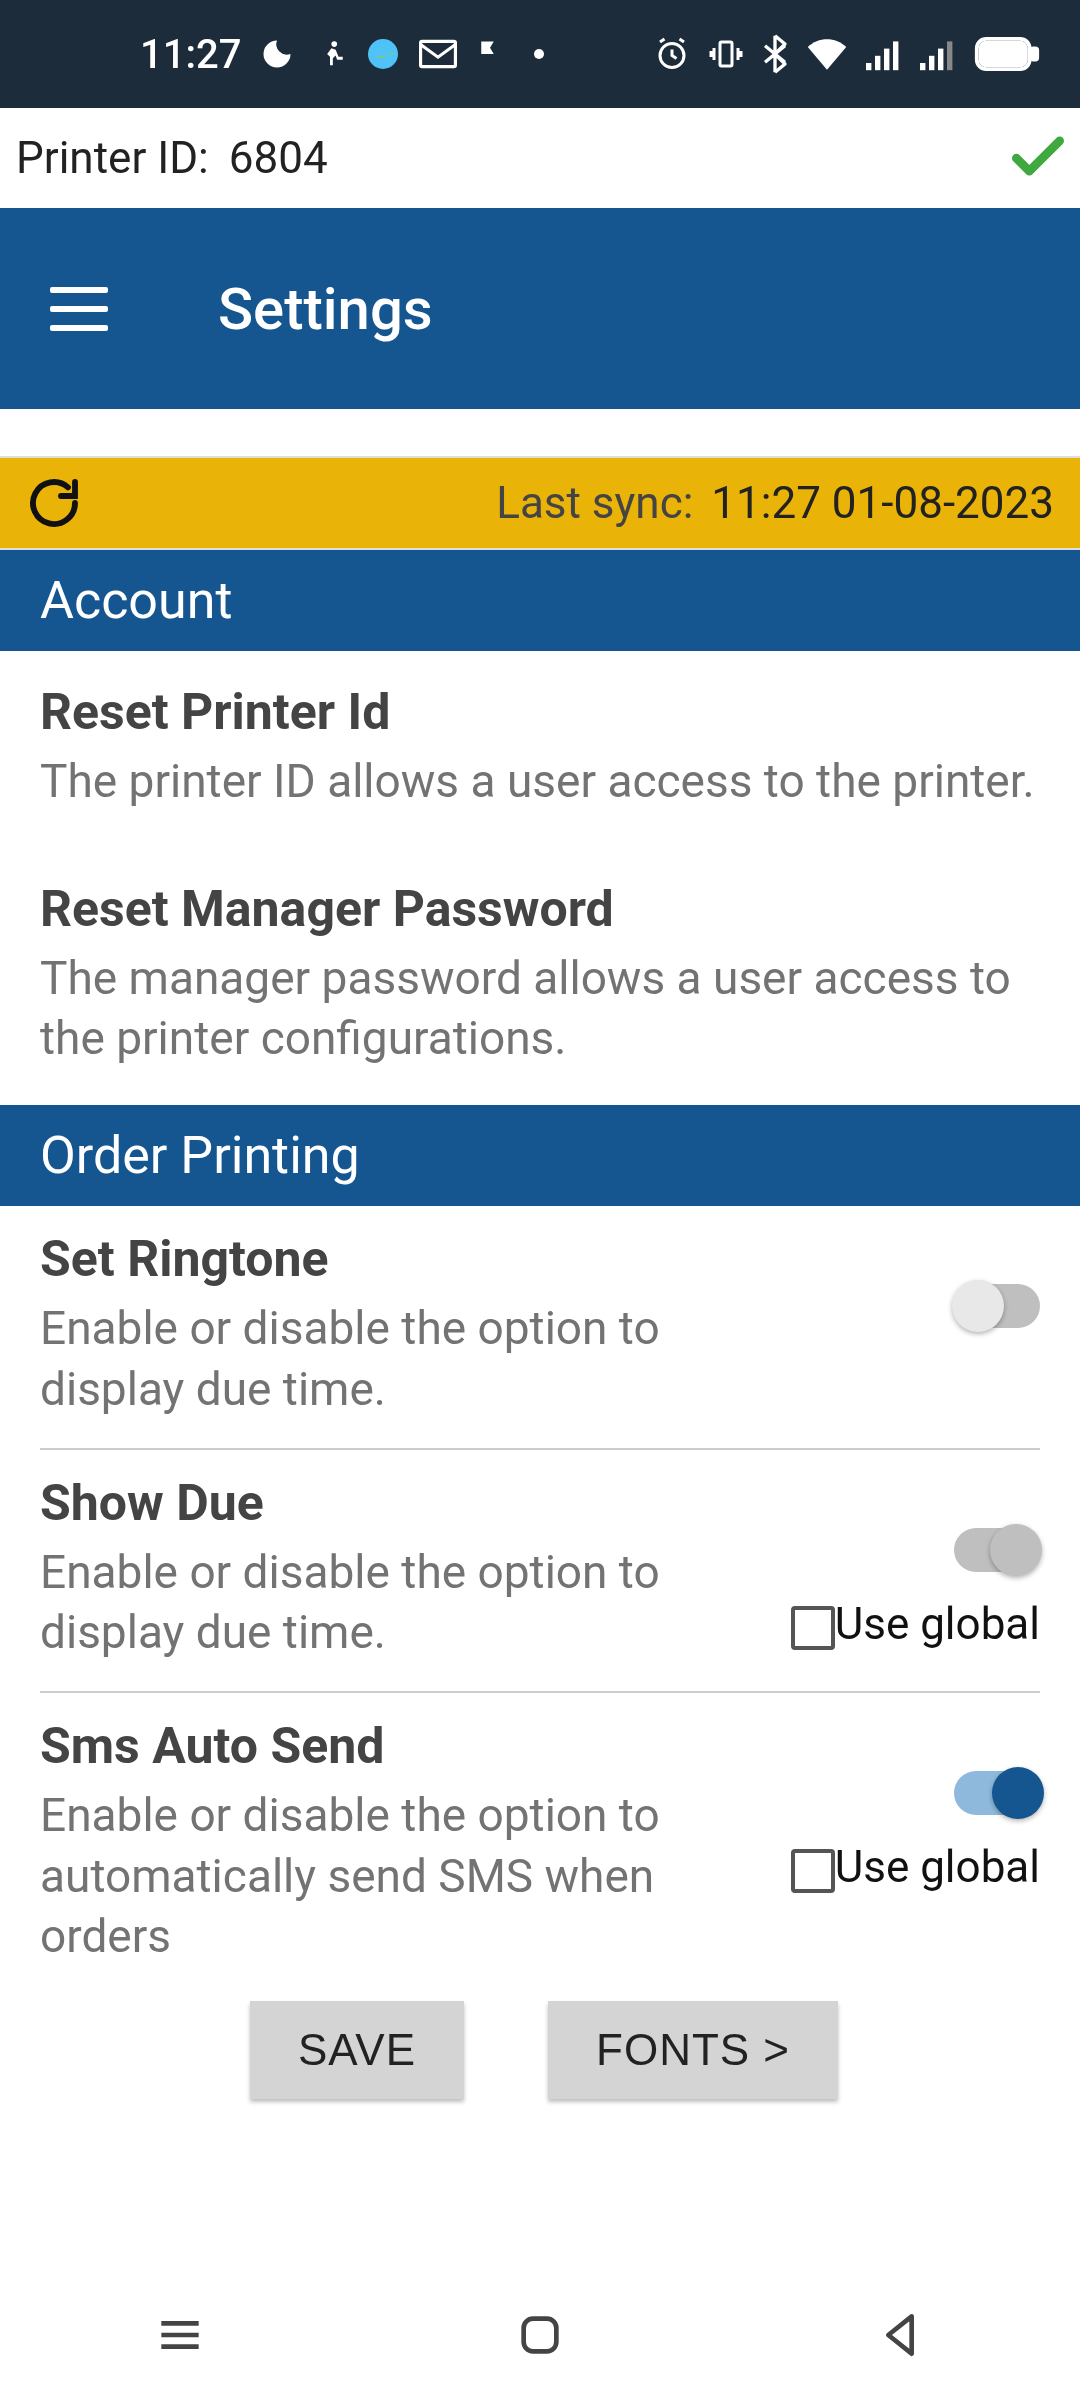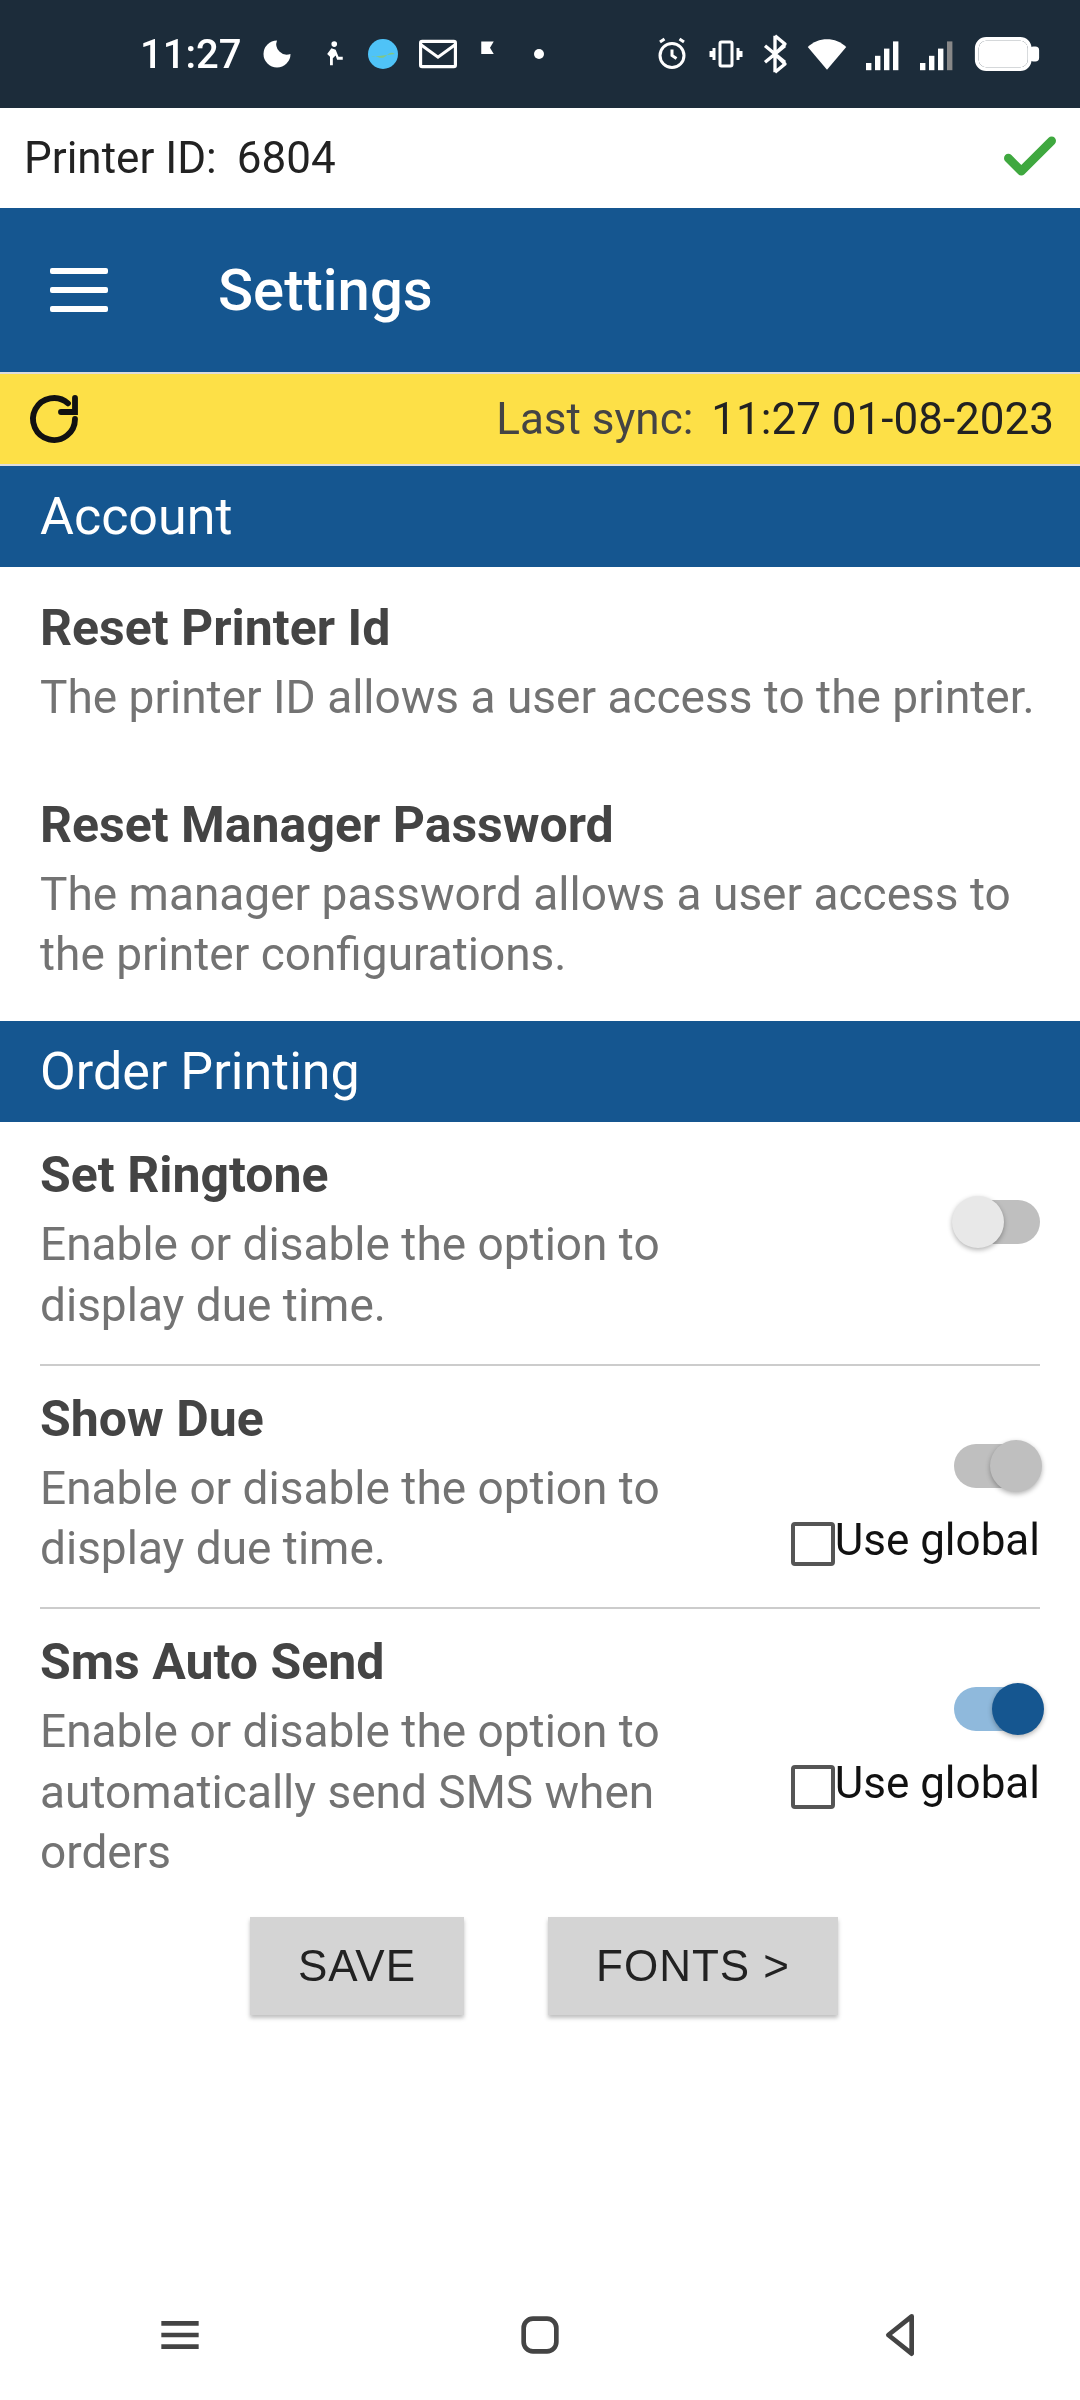--- a/index.html
+++ b/index.html
@@ -7,35 +7,35 @@
   
   
   .status-bar { height: 108px; background: #1c2c3a; color: #fff; display: flex; align-items: center; padding: 0 40px; gap: 14px; }
   .status-left { display: flex; align-items: center; gap: 18px; justify-content: center; }
   .status-time { font-size: 40px; font-weight: 500; margin-left: 100px; }
   .status-spacer { flex: 1; }
   .status-right { display: flex; align-items: center; gap: 18px; }
   .status-icon { display: inline-flex; align-items: center; justify-content: center; }
   
   
-  .printer-row { height: 100px; background: #fff; display: flex; align-items: center; padding: 0 24px; font-size: 44px; color: #222; }
+  .printer-row { height: 100px; background: #fff; display: flex; align-items: center; padding: 0 16px; font-size: 44px; color: #222; }
   .printer-label { font-weight: 400; }
   .printer-id { margin-left: 20px; }
   .printer-spacer { flex: 1; }
   .connected { font-size: 44px; color: #222; margin-right: 18px; }
   .check-icon { color: #3fa83f; font-size: 56px; }
   
   
-  .app-toolbar { height: 164px; background: #155690; color: #fff; display: flex; align-items: center; padding: 0 50px; }
+  .app-toolbar { height: 201px; background: #155690; color: #fff; display: flex; align-items: center; padding: 0 50px; }
   .hamburger { width: 58px; height: 44px; display: flex; flex-direction: column; justify-content: space-between; }
   .hamburger span { display: block; height: 6px; background: #fff; border-radius: 2px; }
   .toolbar-title { font-size: 58px; font-weight: 500; margin-left: 110px; }
   
   
-  .sync-row { height: 94px; background: #fde047; border-top: 2px solid #ddd; border-bottom: 2px solid #ddd; display: flex; align-items: center; padding: 0 26px; }
+  .sync-row { height: 94px; background: #eab308; border-top: 2px solid #ddd; border-bottom: 2px solid #ddd; display: flex; align-items: center; padding: 0 26px; margin-top: 47px; }
   .sync-icon { width: 56px; height: 56px; }
   .sync-spacer { flex: 1; }
   .sync-label { font-size: 44px; color: #444; }
   .sync-value { font-size: 44px; color: #222; margin-left: 18px; }
   
   
   .section-header { background: #155690; color: #fff; padding: 20px 40px; font-size: 52px; font-weight: 400; }
   
   
   .setting-item { padding: 32px 40px 36px 40px; }

